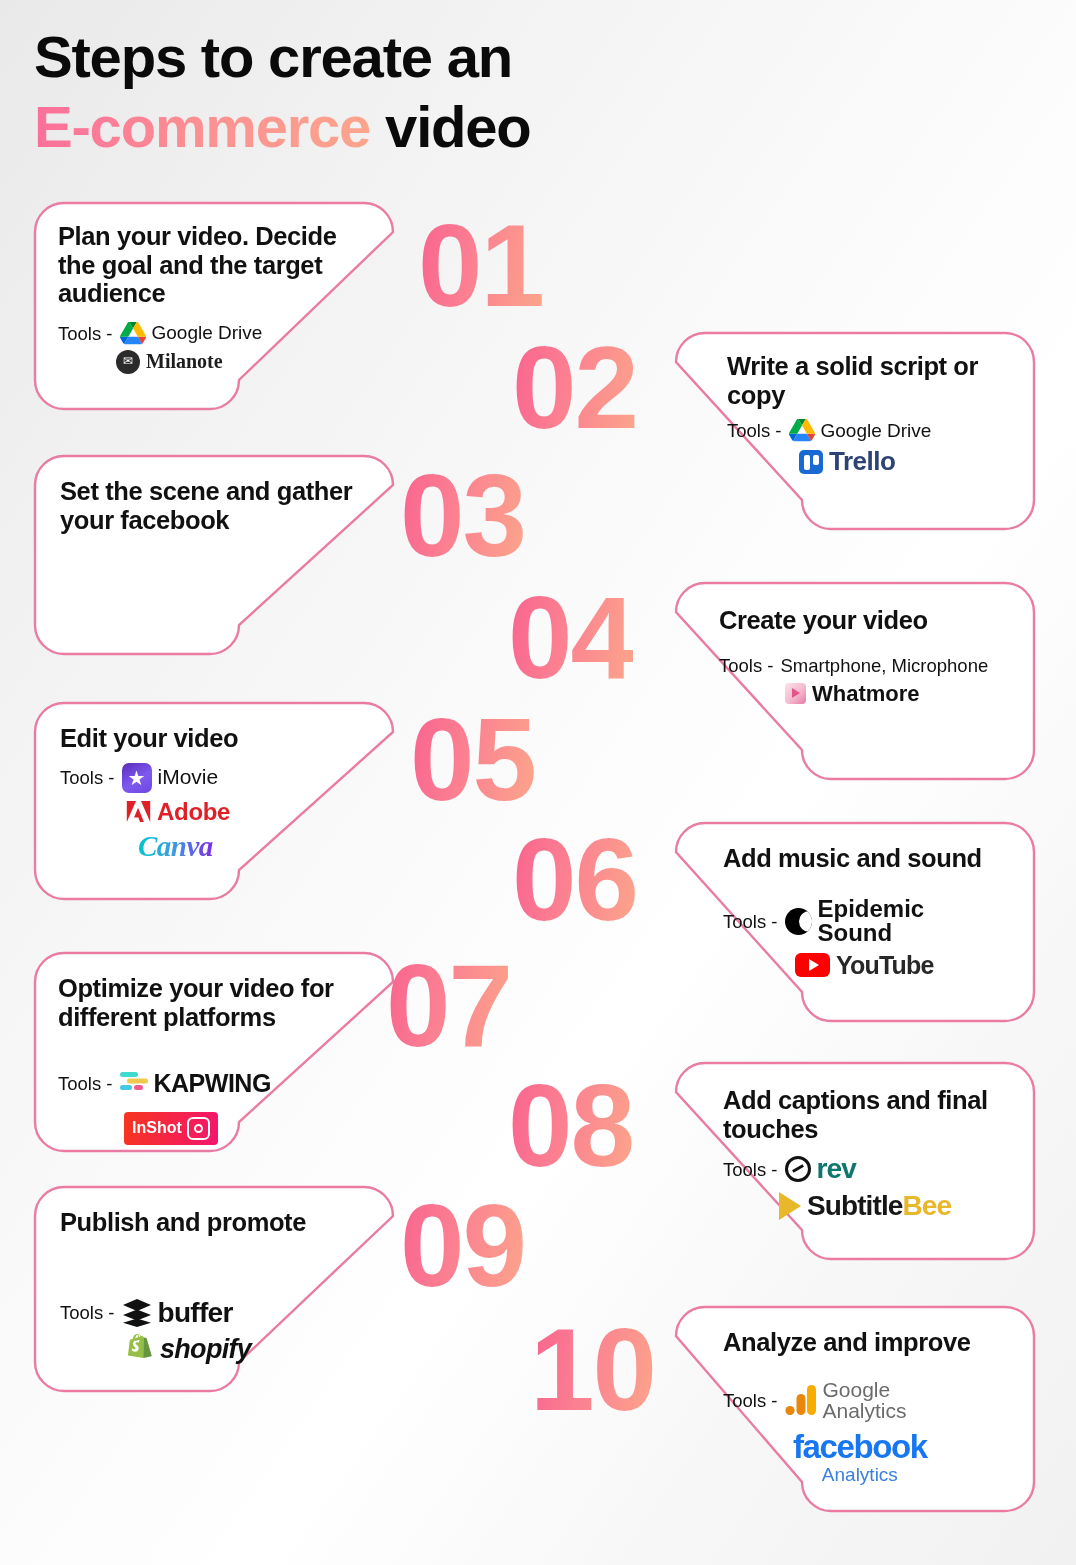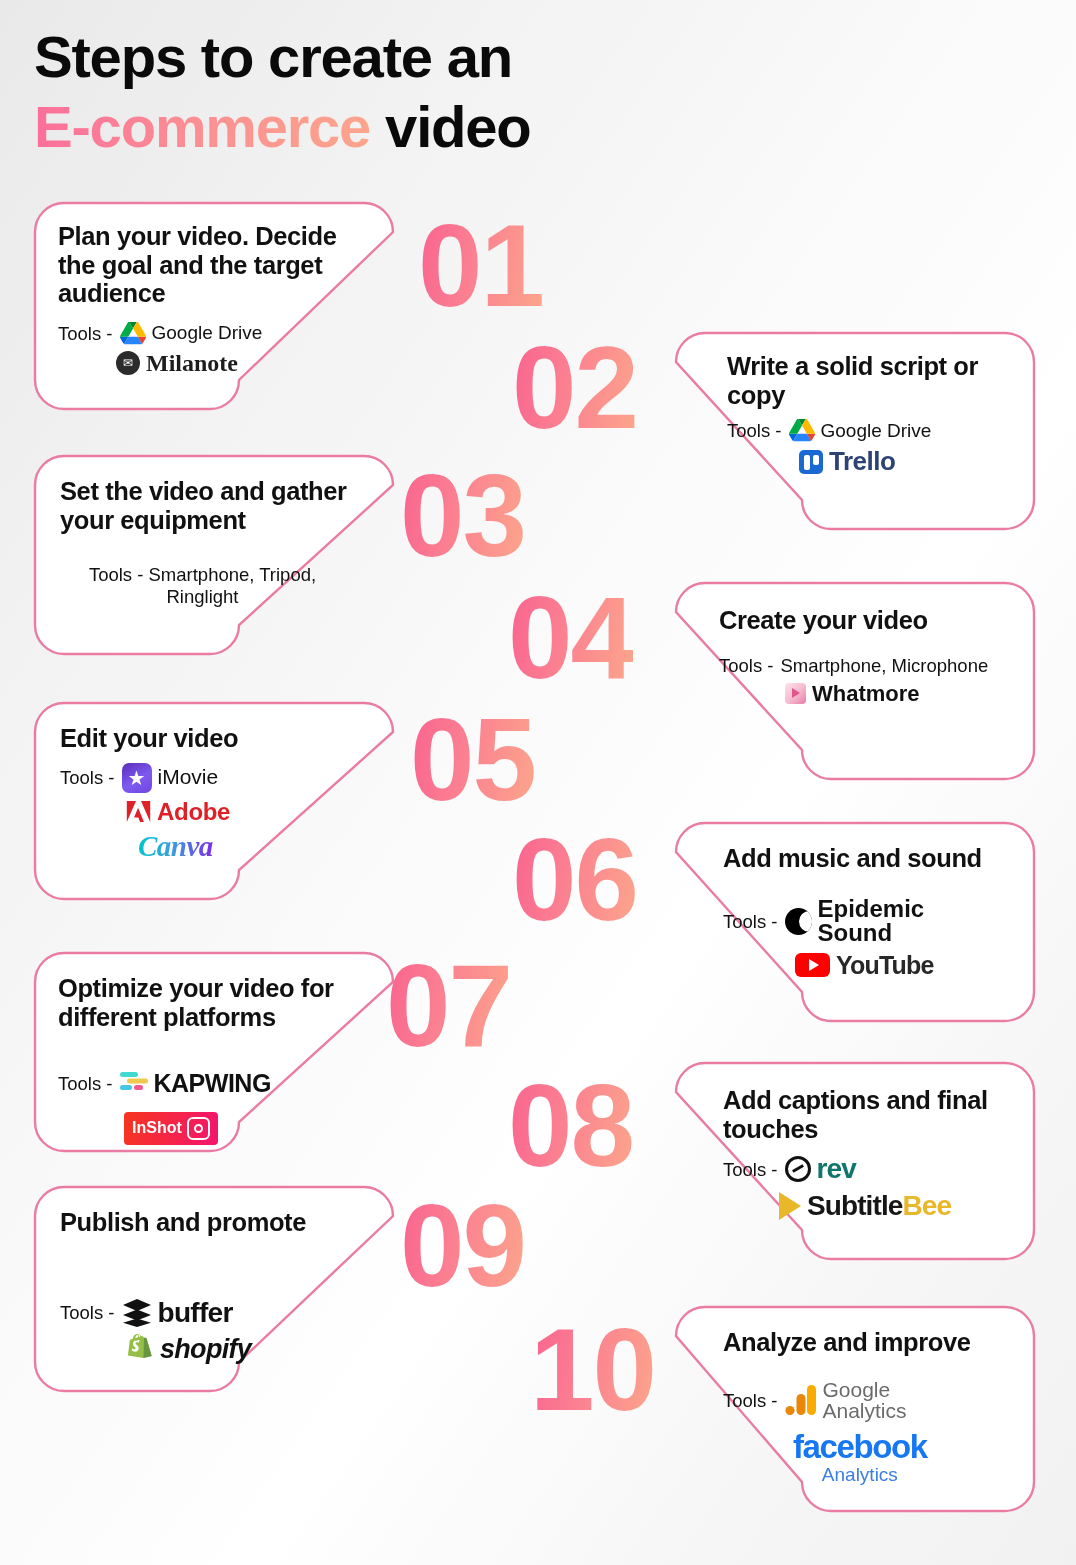--- a/index.html
+++ b/index.html
@@ -87,21 +87,21 @@
   .gd-text { font-size: 19px; color: #111; font-weight: 400; }
 
   .milanote-dot {
     width: 24px; height: 24px; border-radius: 50%;
     background: #2b2b2b; display: inline-flex;
     align-items: center; justify-content: center;
     color: #fff; font-size: 12px; flex: 0 0 auto;
   }
   .milanote-name {
     font-family: "Liberation Serif", serif;
-    font-size: 24px; font-weight: 700; color: #1d1d1d;
+    font-size: 20px; font-weight: 700; color: #1d1d1d;
   }
 
   .trello-ico {
     width: 24px; height: 24px; border-radius: 5px; background: #1869d4;
     flex: 0 0 auto; position: relative;
   }
   .trello-ico::before, .trello-ico::after {
     content: ""; position: absolute; background: #fff; border-radius: 2px;
   }
   .trello-ico::before { left: 4.5px; top: 4.5px; width: 6px; height: 15px; }
@@ -293,25 +293,21 @@
         </div>
       </div>
     </div>
   </div>
 
   <div class="cardbox" style="left:34px; top:455px; width:360px; height:200px;">
     <svg class="shape-svg" width="360" height="200" viewBox="0 0 360 200">
       <path d="M30 1 H330 A29 29 0 0 1 359 30 L 205 170 A29 29 0 0 1 176 199 H30 A29 29 0 0 1 1 170 V30 A29 29 0 0 1 30 1 Z"></path>
     </svg>
     <div class="content" style="padding:22px 26px;">
-      <div class="ctitle">Set the video and gather your equipment</div>
-      <div class="tools" style="margin-top:30px; text-align:center; width:285px;">
-        <div class="plain">Tools - Smartphone, Tripod,</div>
-        <div class="plain">Ringlight</div>
-      </div>
+      <div class="ctitle">Set the scene and gather your facebook</div>
     </div>
   </div>
 
   <div class="cardbox" style="left:675px; top:582px; width:360px; height:198px;">
     <svg class="shape-svg" width="360" height="198" viewBox="0 0 360 198">
       <path d="M30 1 H330 A29 29 0 0 1 359 30 V168 A29 29 0 0 1 330 197 H156 A29 29 0 0 1 127 168 L1 30 A29 29 0 0 1 30 1 Z"></path>
     </svg>
     <div class="content" style="padding-left:44px; padding-top:24px;">
       <div class="ctitle">Create your video</div>
       <div class="tools" style="margin-top:20px;">

